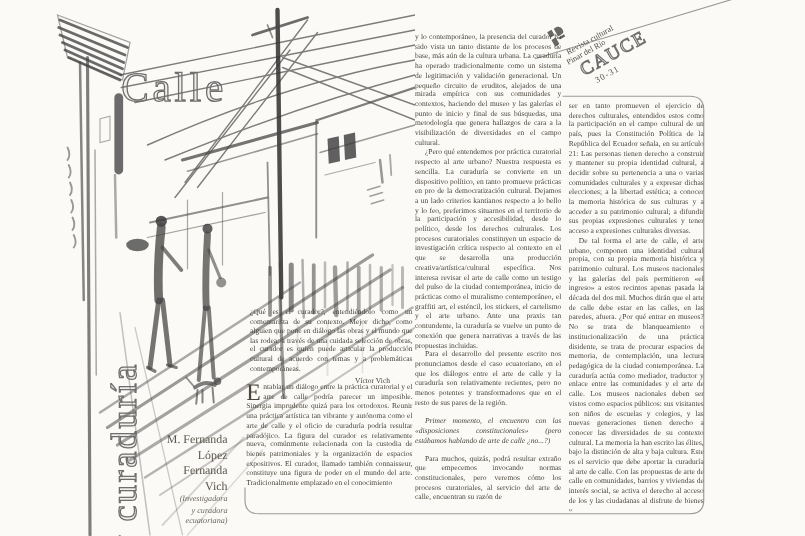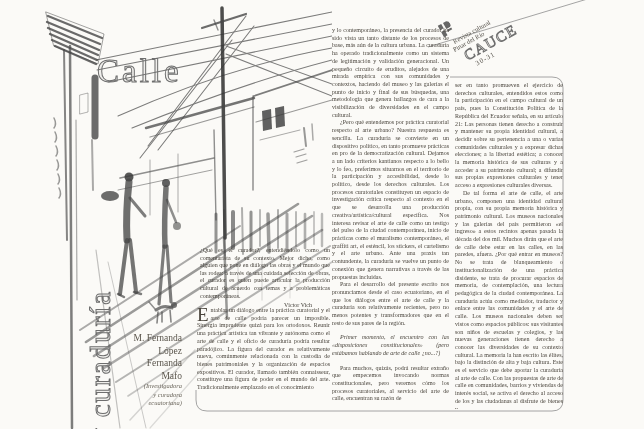--- a/index.html
+++ b/index.html
@@ -40,21 +40,21 @@
   
   #epigraph{
     position:absolute;left:200px;top:247px;width:130px;
     font-size:6px;line-height:7.6px;text-align:justify;color:#45413a;
   }
   #epigraph .attribution{
     display:block;text-align:right;margin-top:2px;padding-right:18px;
   }
   
   #author{
-    position:absolute;left:102px;top:332px;width:80px;text-align:right;color:#5a554c;
+    position:absolute;left:102px;top:346px;width:80px;text-align:right;color:#5a554c;
   }
   #author .name-line{font-size:9.5px;line-height:12.5px;}
   #author .role-line{font-size:6.5px;line-height:8.6px;font-style:italic;color:#6b665c;}
   
   #stamp{
     position:absolute;left:449px;top:2px;width:116px;height:86px;
     transform:rotate(-29deg);transform-origin:40px 40px;color:#55514a;
   }
   #stamp .s-line{font-size:6.6px;line-height:7.4px;font-family:"Liberation Serif",serif;}
   #stamp .s-brand{
@@ -210,21 +210,21 @@
 
   <div id="epigraph">
     <span>¿Qué es el curador?, entendiéndolo como un comentarista de su contexto. Mejor dicho, como alguien que pone en diálogo las obras y el mundo que las rodea: a través de una cuidada selección de obras, el curador es quien puede articular la producción cultural de acuerdo con temas y a problemáticas contemporáneas.</span>
     <span class="attribution">Víctor Vich</span>
   </div>
 
   <div id="author">
     <div class="name-line">M. Fernanda</div>
     <div class="name-line">López</div>
     <div class="name-line">Fernanda</div>
-    <div class="name-line">Mafo</div>
+    <div class="name-line">Vich</div>
     <div class="role-line">(Investigadora</div>
     <div class="role-line">y curadora</div>
     <div class="role-line">ecuatoriana)</div>
   </div>
 
   <div id="col-left" class="col">
     <p>
       <span class="dropcap">E</span><span>ntablar un diálogo entre la práctica curatorial y el arte de calle podría parecer un imposible. Sinergia imprudente quizá para los ortodoxos. Reunir una práctica artística tan vibrante y autónoma como el arte de calle y el oficio de curaduría podría resultar paradójico. La figura del curador es relativamente nueva, comúnmente relacionada con la custodia de bienes patrimoniales y la organización de espacios expositivos. El curador, llamado también connaisseur, constituye una figura de poder en el mundo del arte. Tradicionalmente emplazado en el conocimiento</span>
     </p>
   </div>

